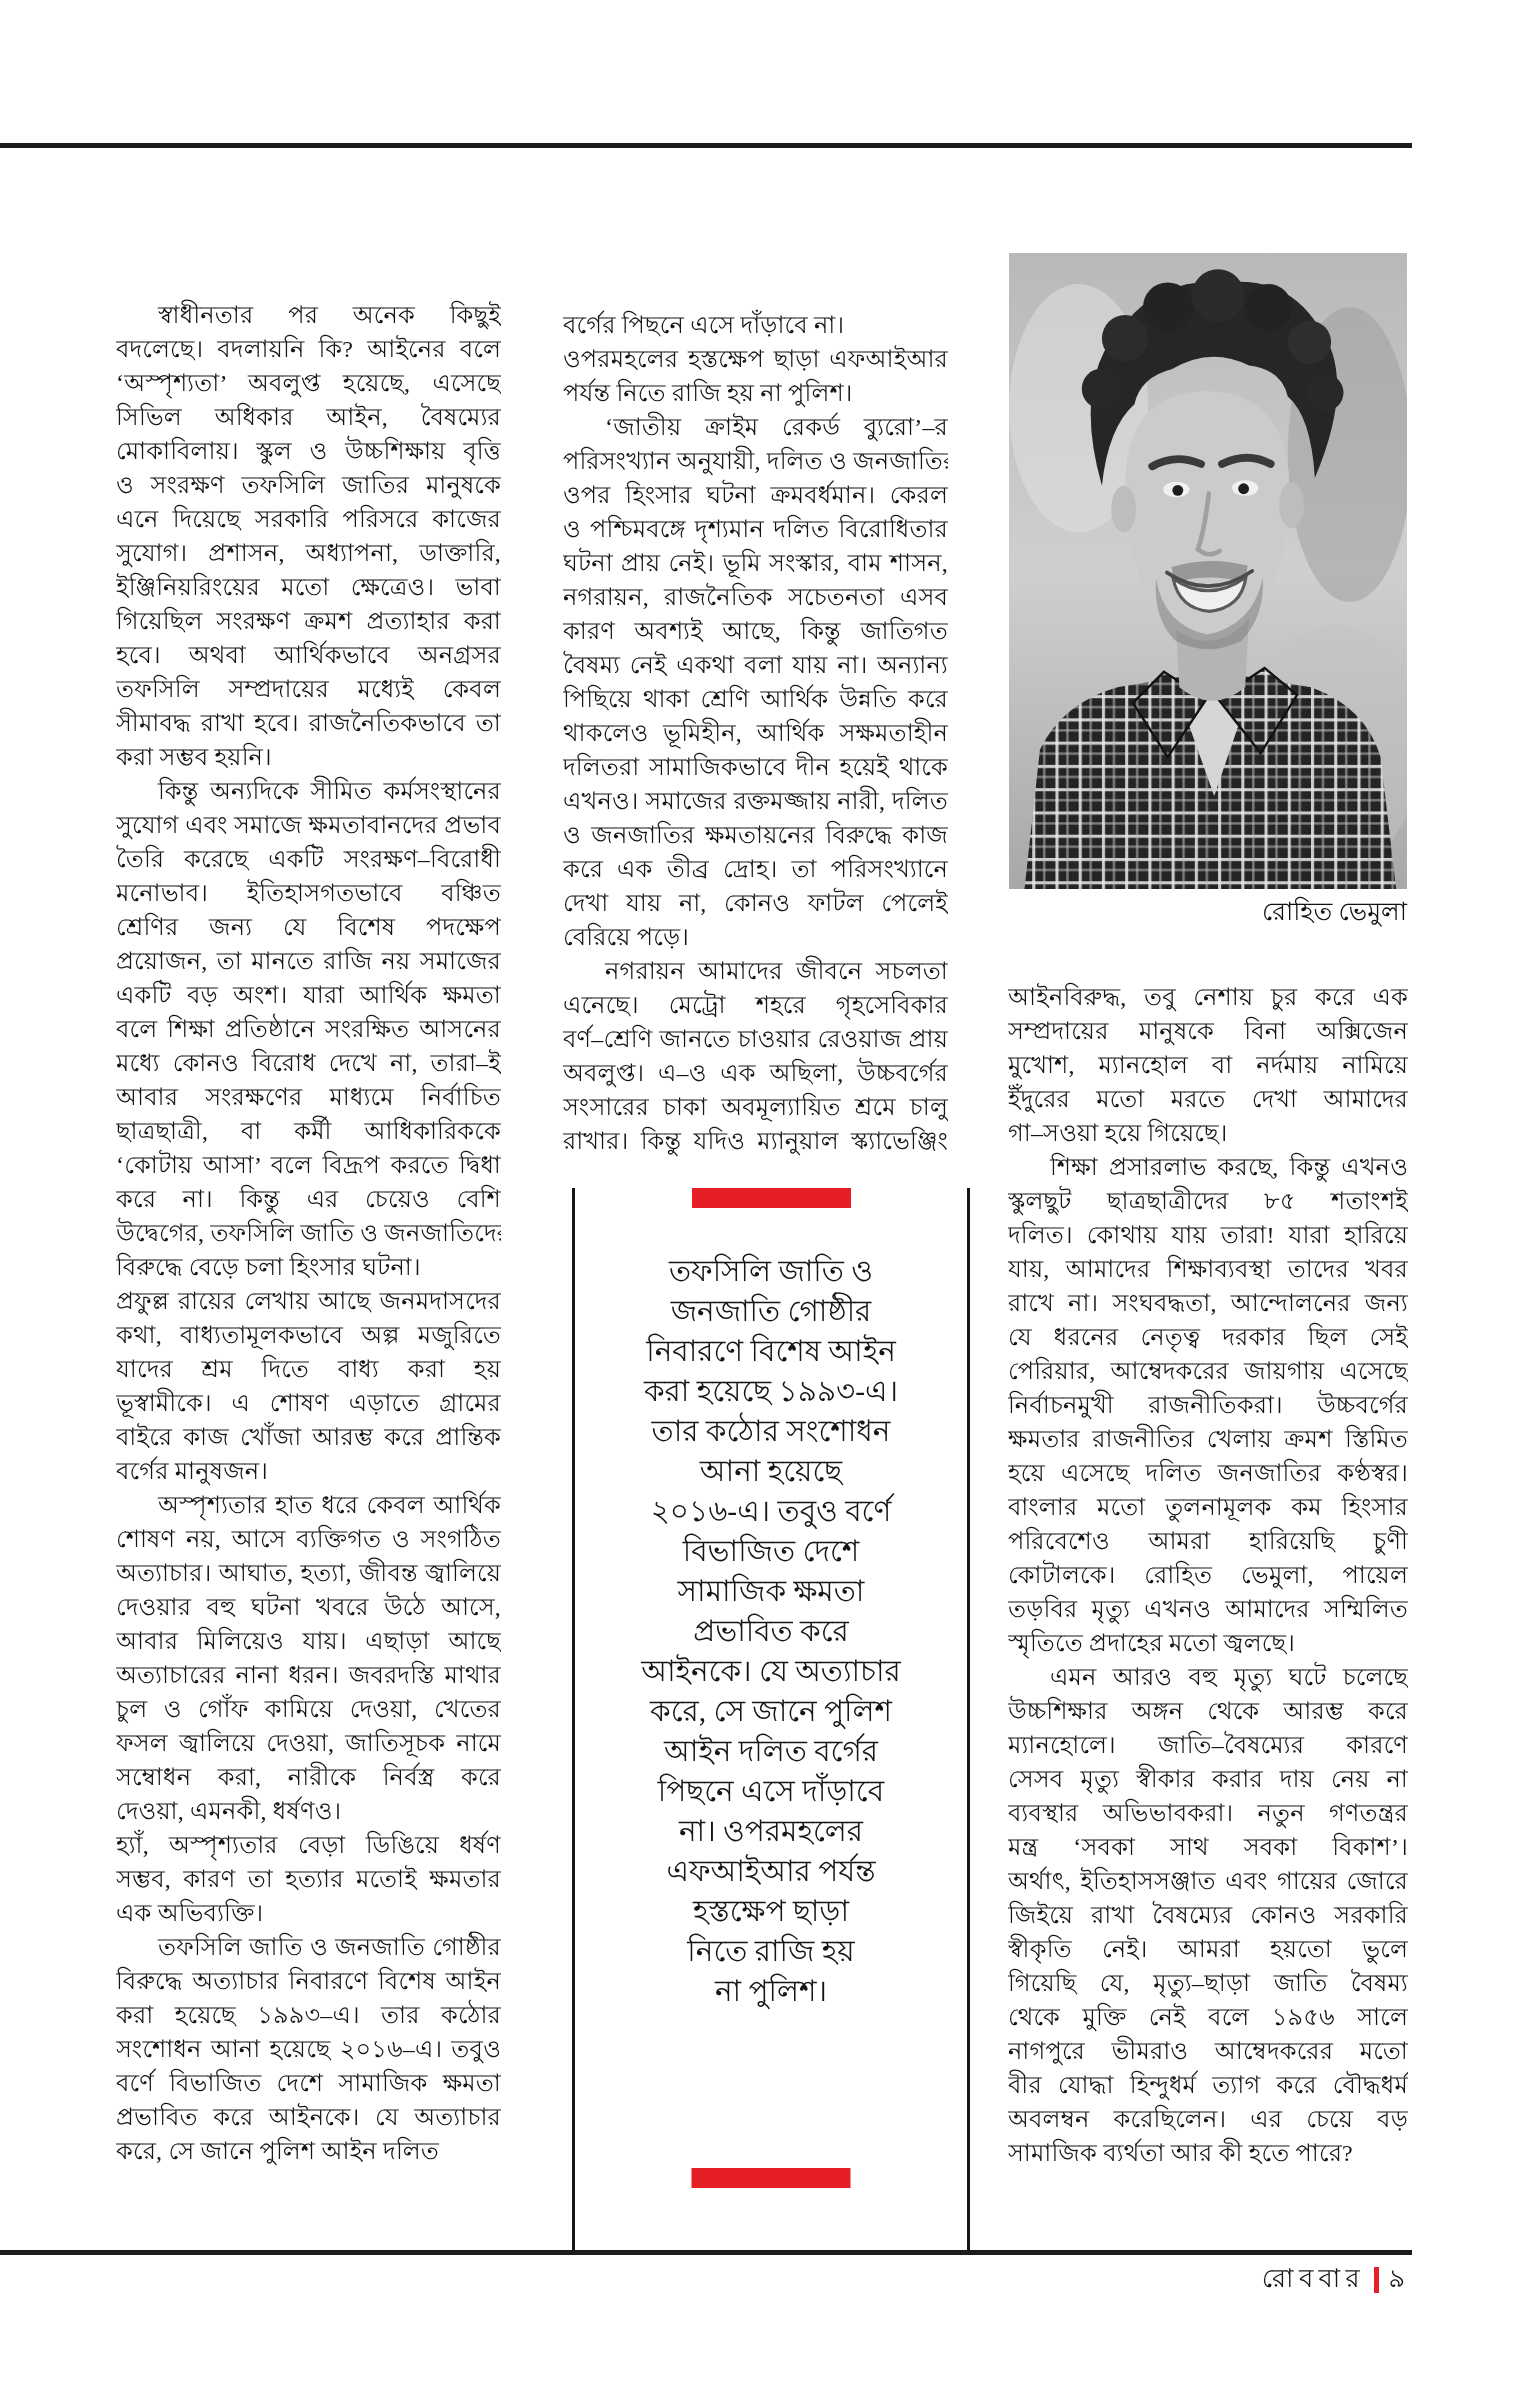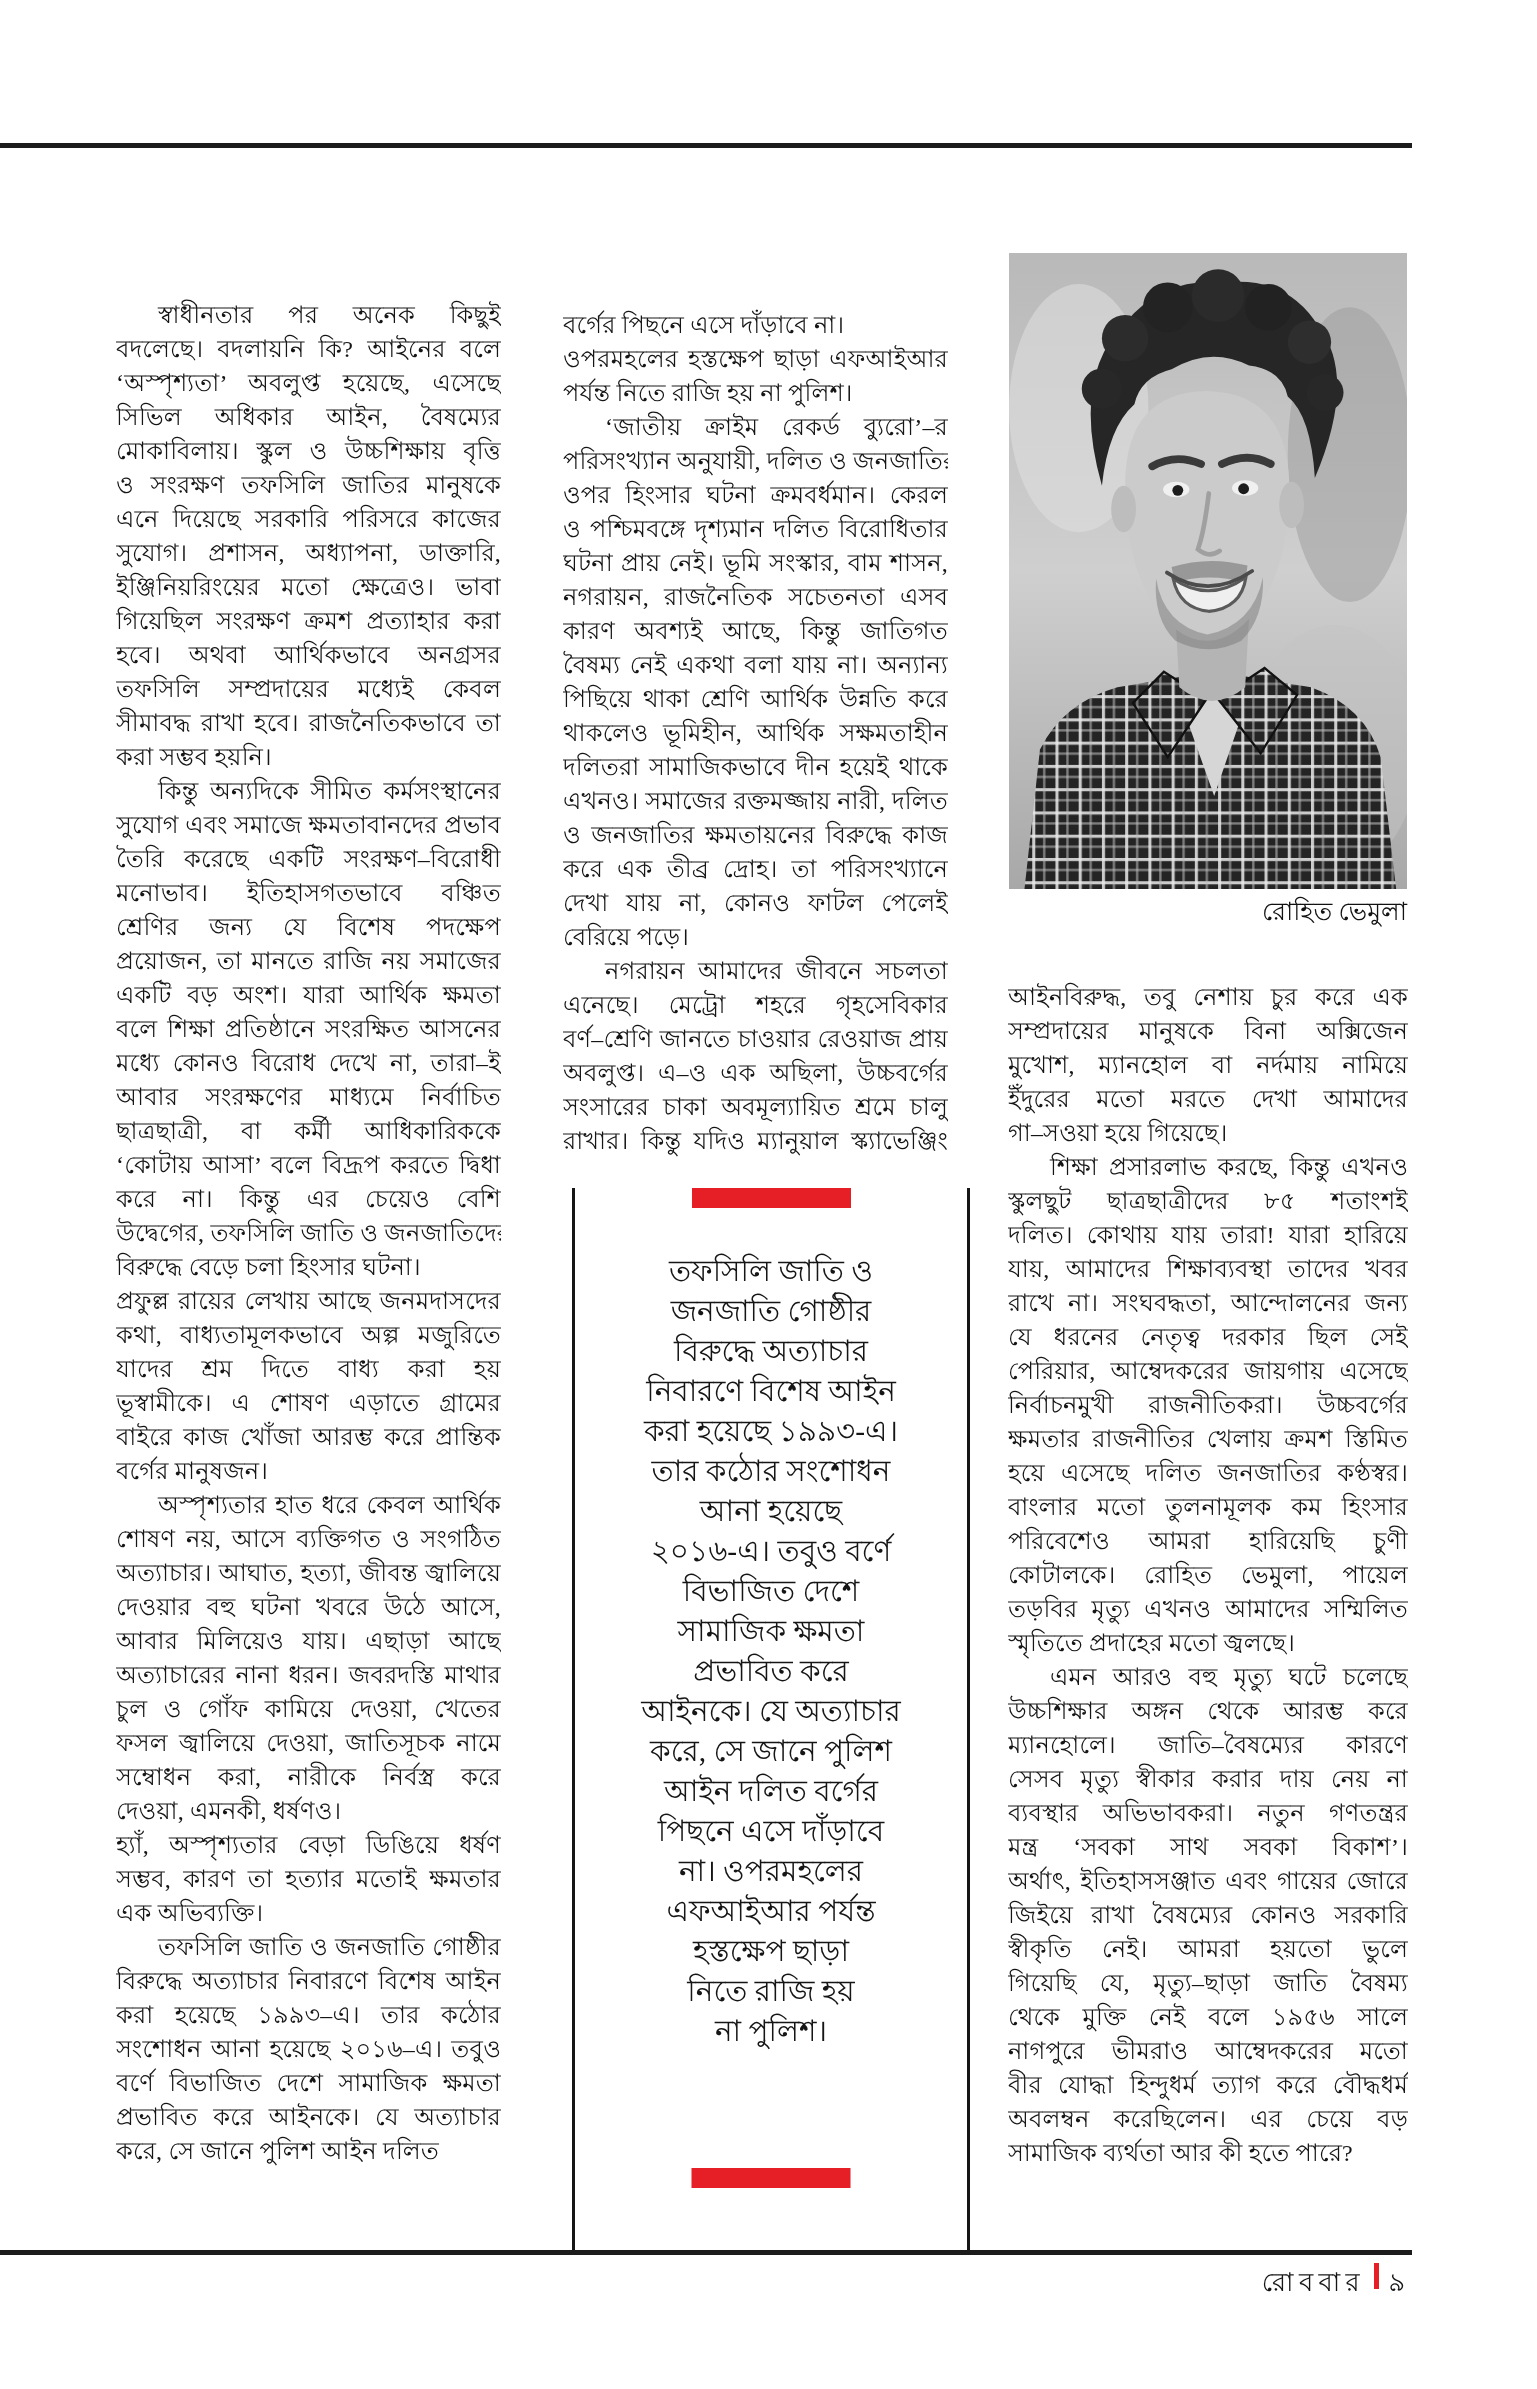--- a/index.html
+++ b/index.html
@@ -45,21 +45,21 @@
   #photo{position:absolute;left:1009px;top:253px;width:398px;height:636px;overflow:hidden;}
   #photo svg{display:block;width:100%;height:100%;}
   #photo-caption{
     position:absolute;left:1009px;top:897px;width:398px;
     text-align:right;font-size:25px;line-height:29.5px;color:#111;
   }
 
   
   #footer{
     position:absolute;top:2263px;right:133px;height:34px;
-    display:flex;align-items:flex-start;gap:9.3px;
+    display:flex;align-items:center;gap:9.3px;
   }
   #footer .sect{font-size:25.6px;letter-spacing:5.4px;}
   #footer .pgdiv{width:4.7px;height:26px;background:#e61e25;}
   #footer .pg{font-size:25.6px;}
 </style>
 </head>
 <body>
 
 <div id="top-rule" class="rule"></div>
 
@@ -147,21 +147,20 @@
     <div class="line">অবলুপ্ত। এ–ও এক অছিলা, উচ্চবর্গের</div>
     <div class="line">সংসারের চাকা অবমূল্যায়িত শ্রমে চালু</div>
     <div class="line">রাখার। কিন্তু যদিও ম্যানুয়াল স্ক্যাভেঞ্জিং</div>
   </div>
 
 <div id="pull-quote">
   <div id="pq-top-bar" class="redbar" style="background: rgb(230, 30, 37);"></div>
   <div id="pq-lines">
       <div class="qline">তফসিলি জাতি ও</div>
       <div class="qline">জনজাতি গোষ্ঠীর</div>
-      <div class="qline">বিরুদ্ধে অত্যাচার</div>
       <div class="qline">নিবারণে বিশেষ আইন</div>
       <div class="qline">করা হয়েছে ১৯৯৩-এ।</div>
       <div class="qline">তার কঠোর সংশোধন</div>
       <div class="qline">আনা হয়েছে</div>
       <div class="qline">২০১৬-এ। তবুও বর্ণে</div>
       <div class="qline">বিভাজিত দেশে</div>
       <div class="qline">সামাজিক ক্ষমতা</div>
       <div class="qline">প্রভাবিত করে</div>
       <div class="qline">আইনকে। যে অত্যাচার</div>
       <div class="qline">করে, সে জানে পুলিশ</div>

